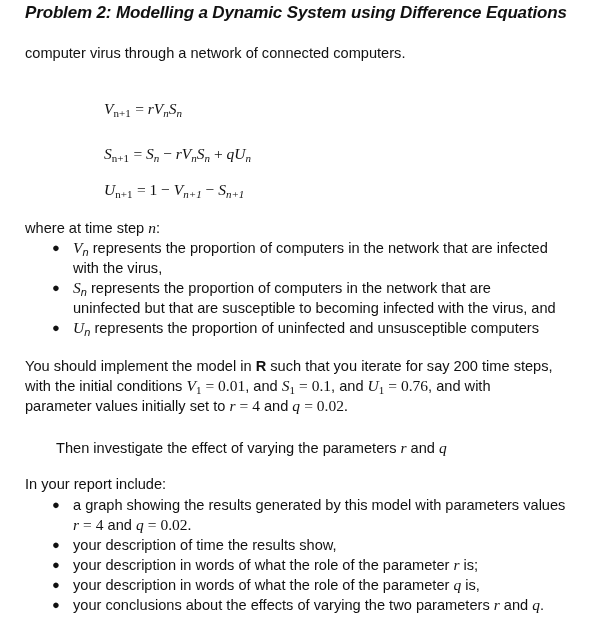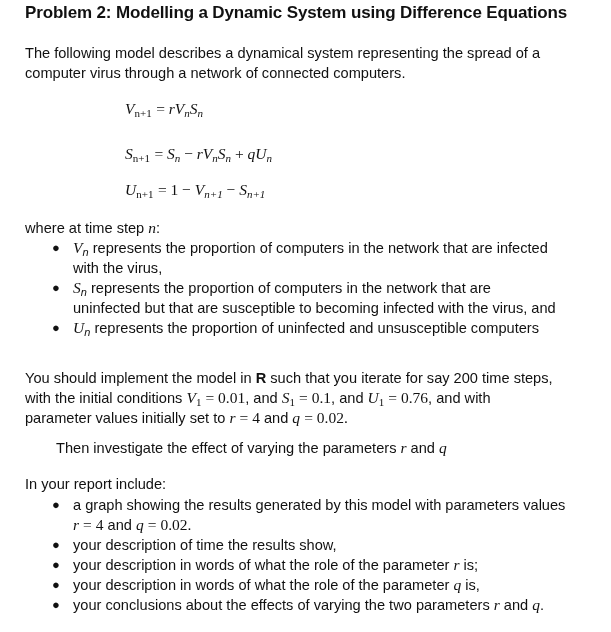--- a/index.html
+++ b/index.html
@@ -4,42 +4,41 @@
   <style>
     html, body { margin: 0; padding: 0; background: #ffffff; }
     body {
       width: 611px; height: 632px; overflow: hidden; position: relative;
       font-family: "Liberation Sans", sans-serif; color: #111;
       font-size: 14.6px; line-height: 20px;
     }
     .page { position: absolute; left: 25px; top: 0; width: 580px; }
     .title {
       position: absolute; top: 3px; left: 0;
-      font-weight: bold; font-size: 17px; white-space: nowrap; letter-spacing: -0.15px;
+      font-weight: bold; font-size: 17px; white-space: nowrap; letter-spacing: -0.15px; font-style: italic;
     }
     .para { position: absolute; left: 0; width: 570px; }
     .m { font-family: "Liberation Serif", "DejaVu Serif", serif; font-style: italic; font-size: 15.5px; }
     .mr { font-family: "Liberation Serif", "DejaVu Serif", serif; font-style: normal; font-size: 15.5px; }
     sub.s { font-size: 11px; vertical-align: -3px; line-height: 0; font-style: italic; }
     sub.sn { font-size: 11px; vertical-align: -3px; line-height: 0; font-style: normal; font-family: "Liberation Serif", serif; }
-    .eq { position: absolute; left: 100px; white-space: nowrap; font-size: 16px; text-align: center; }
+    .eq { position: absolute; left: 79px; white-space: nowrap; font-size: 16px; text-align: center; }
     ul.bl { list-style: none; margin: 0; padding: 0; position: absolute; left: 0; width: 570px; }
     ul.bl li { position: relative; padding-left: 48px; }
     ul.bl li .bullet { position: absolute; left: 27px; top: 0; font-size: 13px; }
     b.R { font-weight: bold; }
   </style>
 </head>
 <body>
 
 <div class="page">
 
   <div class="title">Problem 2: Modelling a Dynamic System using Difference Equations</div>
 
   <div class="para" style="top:43px;">
-    <div>The following model describes a dynamical system representing the spread of a</div>
     <div>computer virus through a network of connected computers.</div>
   </div>
 
   <div class="eq" style="top:99px;">
     <span class="m">V</span><sub class="sn">n+1</sub>
     <span class="mr">= <i>rV</i><sub class="s">n</sub><i>S</i><sub class="s">n</sub></span>
   </div>
   <div class="eq" style="top:144px;">
     <span class="m">S</span><sub class="sn">n+1</sub>
     <span class="mr">= <i>S</i><sub class="s">n</sub> − <i>rV</i><sub class="s">n</sub><i>S</i><sub class="s">n</sub> + <i>qU</i><sub class="s">n</sub></span>
@@ -67,21 +66,21 @@
       <span>represents the proportion of computers in the network that are</span><br>
       <span>uninfected but that are susceptible to becoming infected with the virus, and</span>
     </li>
     <li>
       <span class="bullet">●</span>
       <span class="m">U</span><sub class="s">n</sub>
       <span>represents the proportion of uninfected and unsusceptible computers</span>
     </li>
   </ul>
 
-  <div class="para" style="top:368px;">
+  <div class="para" style="top:356px;">
     <div>
       <span>You should implement the model in </span><b class="R">R</b><span> such that you iterate for say 200 time steps,</span>
     </div>
     <div>
       <span>with the initial conditions </span>
       <span class="m">V</span><sub class="sn">1</sub>
       <span class="mr">= 0.01</span><span>, and </span>
       <span class="m">S</span><sub class="sn">1</sub>
       <span class="mr">= 0.1</span><span>, and </span>
       <span class="m">U</span><sub class="sn">1</sub>

